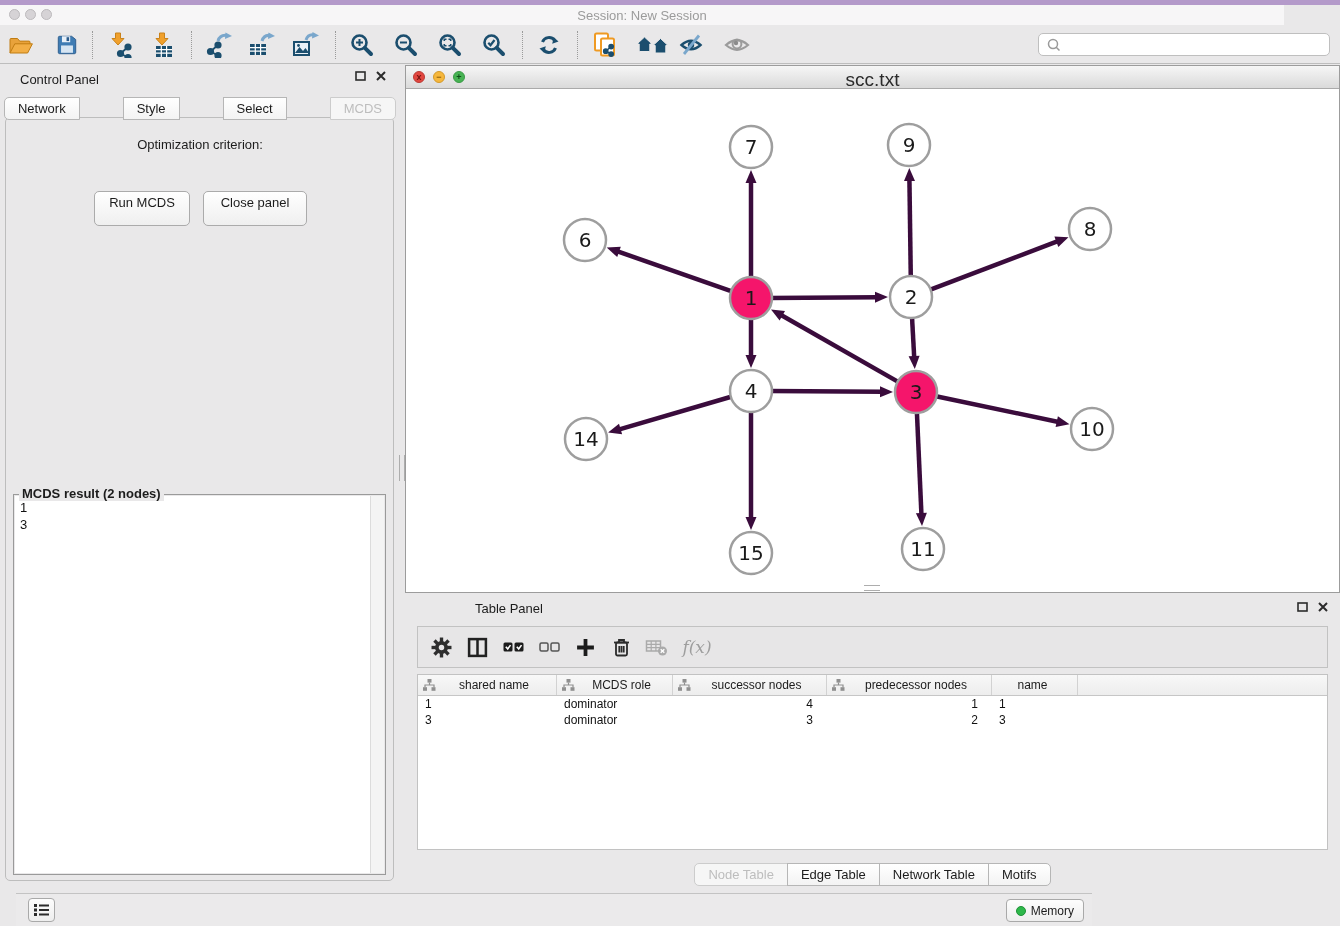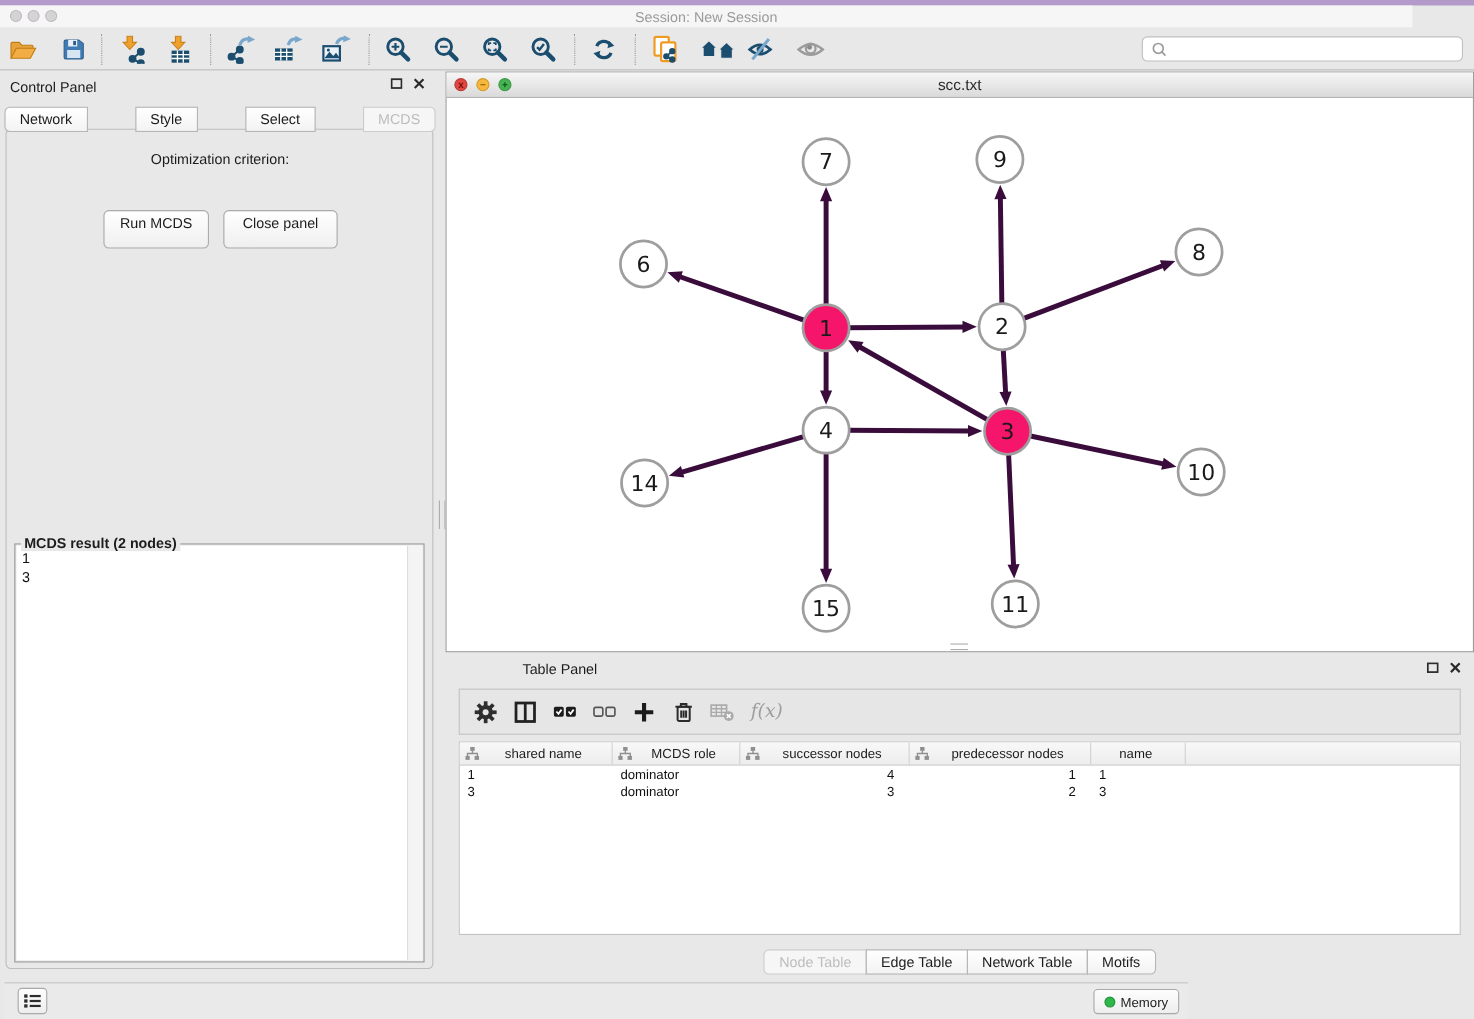--- a/index.html
+++ b/index.html
@@ -21,21 +21,21 @@
   .search-wrap{position:absolute;right:10px;top:8px;width:292px;height:23px;background:#fff;
     border:1px solid #bfbfbf;border-radius:5px;box-sizing:border-box;display:flex;align-items:center;}
   .search-wrap input{border:none;outline:none;flex:1;font-size:12px;height:17px;background:transparent;}
 
   
   .panel-head-title{font-size:13px;color:#1c1c1c;}
   .mini-icons{position:absolute;top:7px;display:flex;gap:10px;align-items:center;}
 
   
   #control-panel{position:absolute;left:0;top:64px;width:400px;height:818px;}
-  #cp-title{position:absolute;left:9px;top:8px;text-align:center;}
+  #cp-title{position:absolute;left:20px;top:8px;text-align:center;}
   .cp-inner{position:absolute;left:5px;top:53px;width:389px;height:764px;border:1px solid #bdbdbd;
     border-radius:5px;box-sizing:border-box;}
   .tabs-row{position:absolute;top:33px;left:0;width:100%;display:flex;justify-content:center;gap:44px;}
   .tab{height:21px;line-height:21px;padding:0 13px;font-size:13px;background:linear-gradient(#ffffff,#f3f3f3);
     border:1px solid #b6b6b6;margin-left:-1px;color:#1c1c1c;}
   .tab:first-child{border-radius:5px 0 0 5px;margin-left:0;}
   .tab:last-child{border-radius:0 5px 5px 0;}
   .tab.active{color:#bdbdbd;background:#f6f6f6;border-color:#cccccc;}
   #opt-label{position:absolute;left:0;width:100%;top:73px;text-align:center;font-size:13px;color:#1c1c1c;}
   .select{position:absolute;left:45px;top:94px;width:311px;height:23px;background:#fff;
@@ -53,21 +53,21 @@
   .vscroll{position:absolute;right:0;top:0;bottom:0;width:13px;background:#f4f4f4;border-left:1px solid #dcdcdc;}
 
   .vsplit-handle{position:absolute;left:399px;top:455px;width:4px;height:26px;
     border-left:1px solid #adadad;border-right:1px solid #adadad;}
 
   
   #network-window{position:absolute;left:405px;top:65px;width:935px;height:528px;background:#fff;
     border:1px solid #9c9c9c;box-sizing:border-box;}
   .net-titlebar{position:absolute;left:0;top:0;right:0;height:22px;
     background:linear-gradient(#f6f6f6,#dadada);border-bottom:1px solid #aaaaaa;}
-  .net-title{position:absolute;left:0;right:0;top:3px;text-align:center;font-size:14px;color:#2b2b2b;}
+  .net-title{position:absolute;left:0;right:0;top:3px;text-align:center;font-size:19px;color:#2b2b2b;}
   .tl{position:absolute;top:5px;width:12px;height:12px;border-radius:50%;box-sizing:border-box;
     font-size:9px;line-height:11px;text-align:center;font-weight:bold;}
   .tl-red{left:7px;background:#e2463f;border:1px solid #b93c36;color:#70110e;}
   .tl-yellow{left:27px;background:#f6b73c;border:1px solid #d39a2b;color:#8a5d09;}
   .tl-green{left:47px;background:#47b353;border:1px solid #3a9a46;color:#0d4d16;}
   #graph-svg{position:absolute;left:0;top:22px;}
   .hsplit-handle{position:absolute;left:458px;bottom:1px;width:16px;height:4px;
     border-top:1px solid #adadad;border-bottom:1px solid #adadad;}
 
   
@@ -84,21 +84,21 @@
   .hcell{display:flex;align-items:center;border-right:1px solid #d2d2d2;font-size:12px;color:#1c1c1c;overflow:hidden;}
   .hcell .hicon{margin-left:5px;display:flex;}
   .hcell .hlabel{flex:1;text-align:center;padding-right:4px;white-space:nowrap;}
   .trow{height:16px;}
   .tcell{font-size:12px;color:#111;line-height:16px;white-space:nowrap;overflow:hidden;}
   .al-left{text-align:left;padding-left:7px;}
   .al-right{text-align:right;padding-right:14px;}
   .tp-tabs{position:absolute;left:0;width:100%;top:268px;display:flex;justify-content:center;}
 
   
-  #status-bar{position:absolute;left:4px;top:893px;width:1076px;height:33px;background:#ebeaeb;
+  #status-bar{position:absolute;left:16px;top:893px;width:1076px;height:33px;background:#ebeaeb;
     border-top:1px solid #c3c3c3;box-sizing:border-box;}
   .sb-btn{position:absolute;left:12px;top:4px;width:27px;height:24px;background:linear-gradient(#fdfdfd,#eeeeee);
     border:1px solid #a9a9a9;border-radius:4px;box-sizing:border-box;display:flex;align-items:center;justify-content:center;}
   .mem-btn{position:absolute;right:8px;top:5px;height:23px;padding:0 9px;background:linear-gradient(#fdfdfd,#eeeeee);
     border:1px solid #a9a9a9;border-radius:4px;box-sizing:border-box;display:flex;align-items:center;gap:5px;
     font-size:12px;color:#1c1c1c;}
   .green-dot{width:10px;height:10px;border-radius:50%;background:#2eb84b;border:1px solid #1f9238;box-sizing:border-box;}
 </style>
 </head>
 <body>

